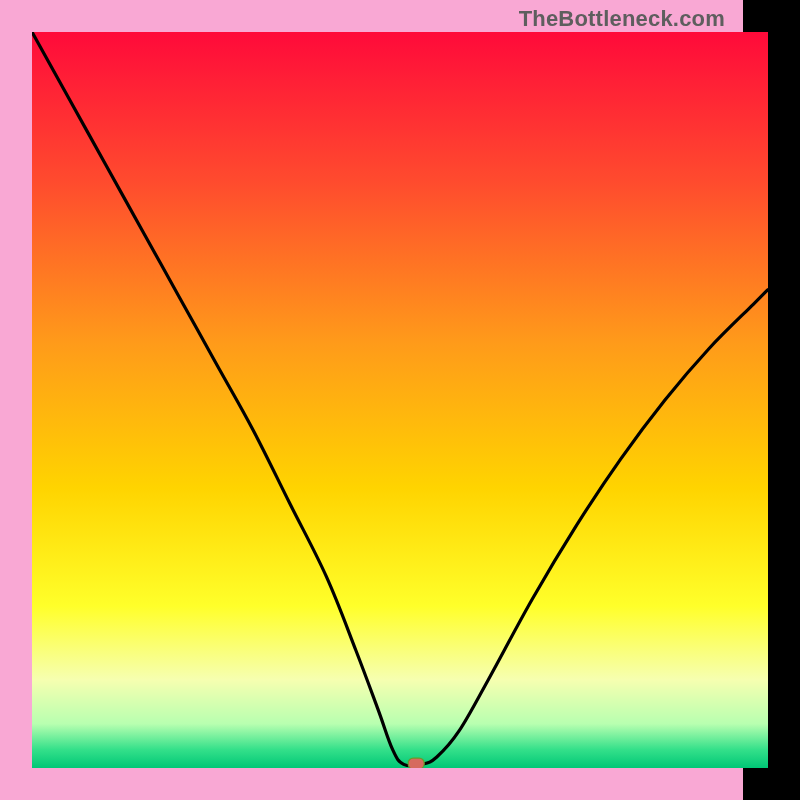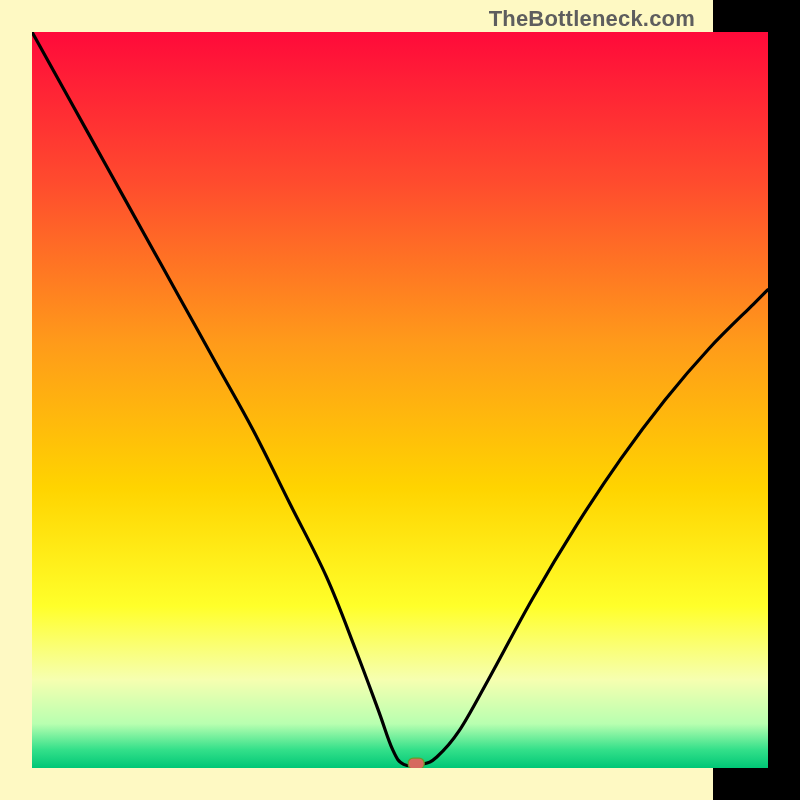--- a/index.html
+++ b/index.html
@@ -9,21 +9,22 @@
     height: 800px;
     background: #000;
     overflow: hidden;
   }
   .frame {
     position: absolute;
     left: 0;
     top: 0;
     width: 713px;
     height: 800px;
-    background: #fef9c3;
+    background: #f9a8d4;
+    padding-left: 30px;
   }
   .plot {
     position: absolute;
     left: 32px;
     top: 32px;
     width: 736px;
     height: 736px;
     overflow: hidden;
   }
   .watermark {

